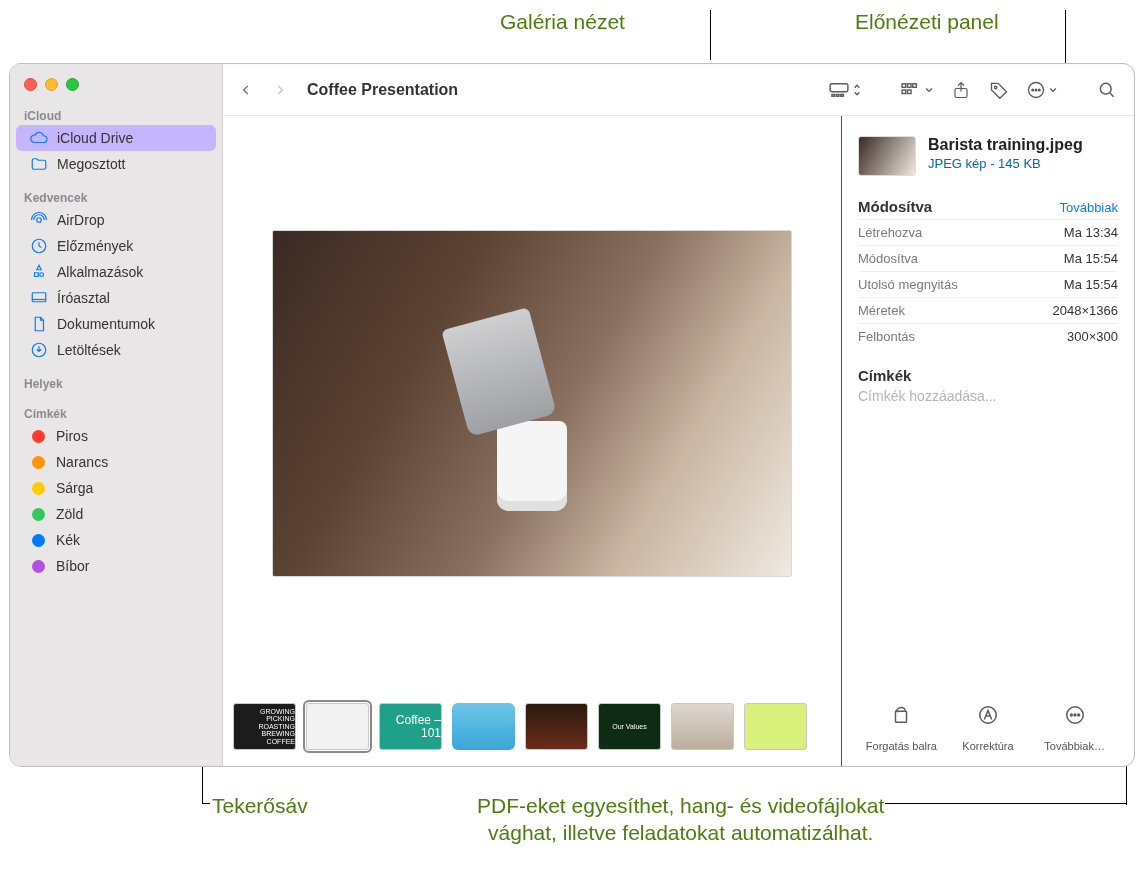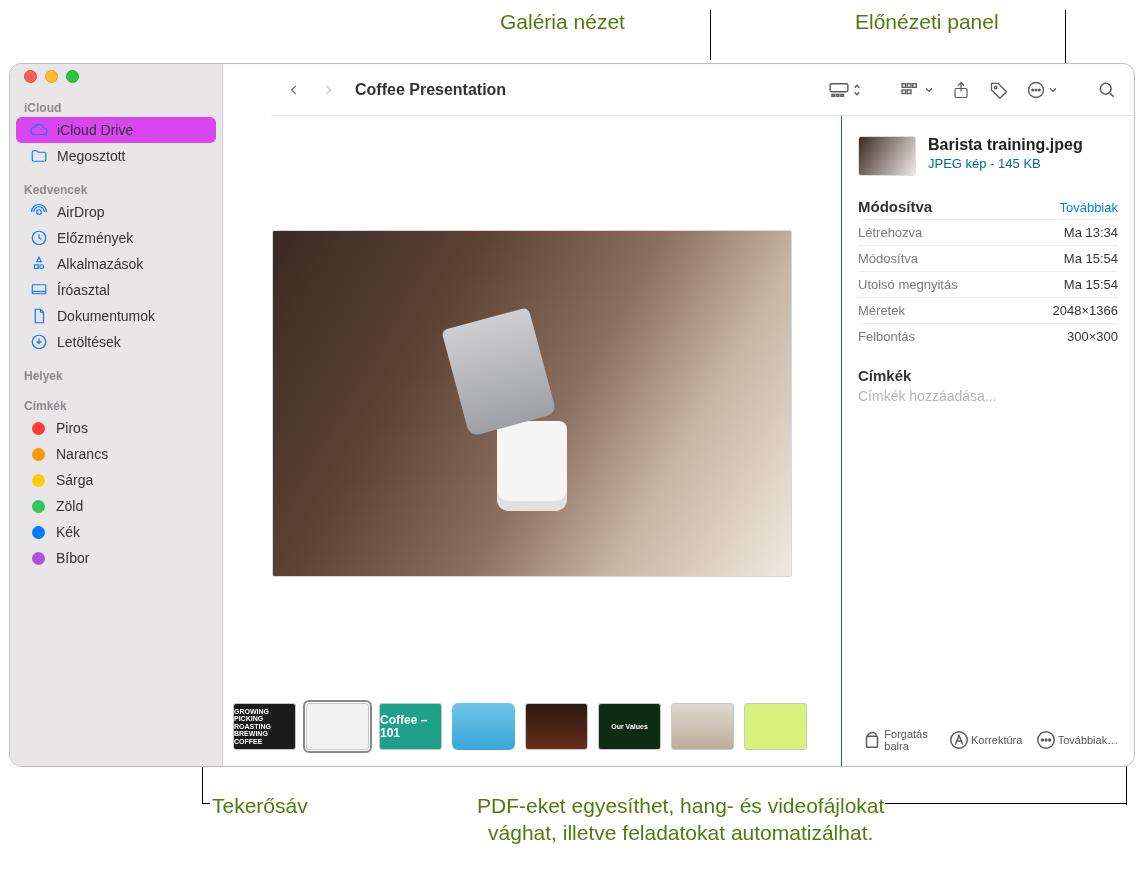--- a/index.html
+++ b/index.html
@@ -42,20 +42,21 @@
     flex-direction: row;
   }
 
   
   .sidebar {
     width: 213px;
     background: #e9e6e8;
     border-right: 1px solid #d0d0d0;
     display: flex;
     flex-direction: column;
+    padding-top: 8px;
   }
   .traffic {
     display: flex;
     gap: 8px;
     padding: 6px 0 12px 14px;
   }
   .dot { width: 13px; height: 13px; border-radius: 50%; }
   .dot.red { background: #ff5f57; border:1px solid #e24640;}
   .dot.yellow { background: #febc2e; border:1px solid #dfa023;}
   .dot.green { background: #28c840; border:1px solid #1fa72f;}
@@ -71,21 +72,21 @@
     align-items: center;
     gap: 9px;
     padding: 3px 10px 3px 14px;
     margin: 0 6px;
     border-radius: 6px;
     font-size: 14px;
     color: #333;
     cursor: pointer;
     height: 26px;
   }
-  .side-item.selected { background: #d946ef; }
+  .side-item.selected { background: #c4b5fd; }
   .side-icon {
     width: 18px; height: 18px;
     display: flex; align-items: center; justify-content: center;
     color: #0a7aff;
     flex-shrink: 0;
   }
   .tag-dot {
     width: 13px; height: 13px; border-radius: 50%;
     flex-shrink: 0;
     margin-left: 2px;
@@ -99,21 +100,20 @@
     flex-direction: column;
     min-width: 0;
   }
   .toolbar {
     height: 52px;
     display: flex;
     align-items: center;
     padding: 0 12px 0 10px;
     gap: 8px;
     border-bottom: 1px solid #e6e6e6;
-    margin-left: 48px;
   }
   .nav-btn {
     width: 26px; height: 26px;
     display: flex; align-items: center; justify-content: center;
     color: #777;
     border-radius: 6px;
     cursor: pointer;
   }
   .toolbar-title {
     font-size: 16px;
@@ -204,23 +204,23 @@
     align-items: center;
   }
   .thumb {
     width: 63px;
     height: 47px;
     border: 1px solid #c8c8c8;
     border-radius: 3px;
     cursor: pointer;
     flex-shrink:0;
     display:flex; align-items:center; justify-content:center;
-    font-size:8px; font-weight:700; color:#222;
+    font-size:8px; font-weight:400; color:#222;
     overflow:hidden;
-    text-align:left;
+    text-align:right;
     line-height:1.05;
   }
   .thumb.selected {
     outline: 2px solid #888;
     outline-offset: 1px;
     background:#f2f2f2;
   }
   .thumb.t1 { background:#1c1c1c; color:#fff; font-size:7px;}
   .thumb.t3 { background:#1fa08a; color:#fff; font-size:12px;}
   .thumb.t4 { background:linear-gradient(#6cc6e8,#3aa6d8); border-radius:6px; border:none;}
@@ -277,22 +277,22 @@
   }
 
   .pv-actions {
     margin-top: auto;
     display: flex;
     justify-content: space-around;
     padding-top: 10px;
     padding-bottom: 4px;
   }
   .pv-action {
-    display:flex; flex-direction:row; align-items:center;
-    gap:1px;
+    display:flex; flex-direction:column; align-items:center;
+    gap:14px;
     font-size: 11px;
     color:#555;
     cursor:pointer;
     width: 80px;
   }
   .pv-action-icon {
     width: 22px; height: 22px;
     display:flex;align-items:center;justify-content:center;
     color:#5b5b5f;
   }

